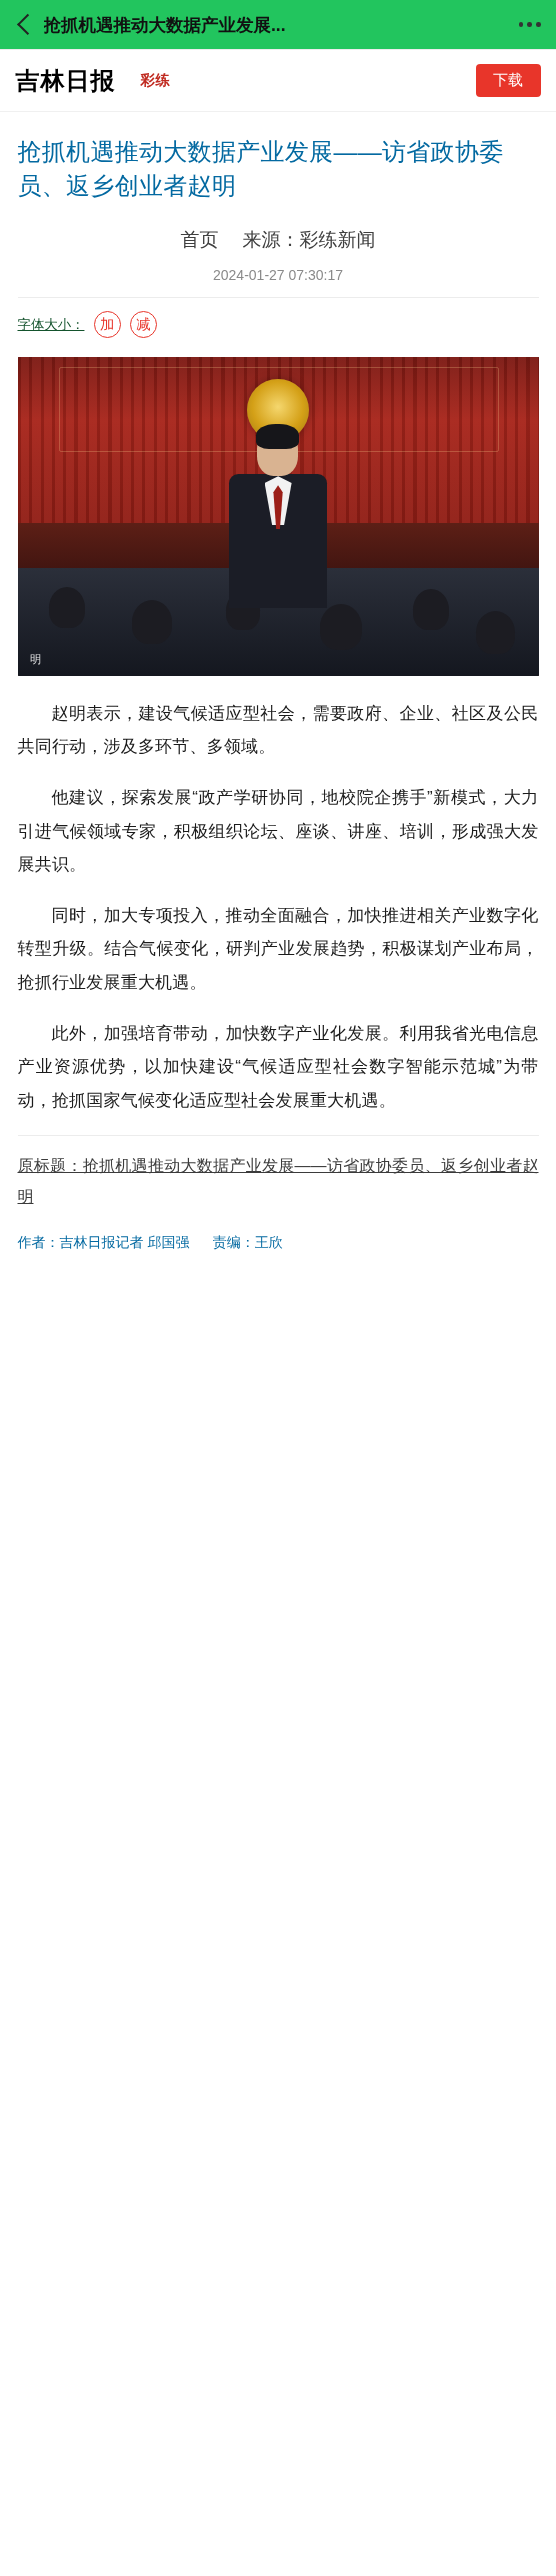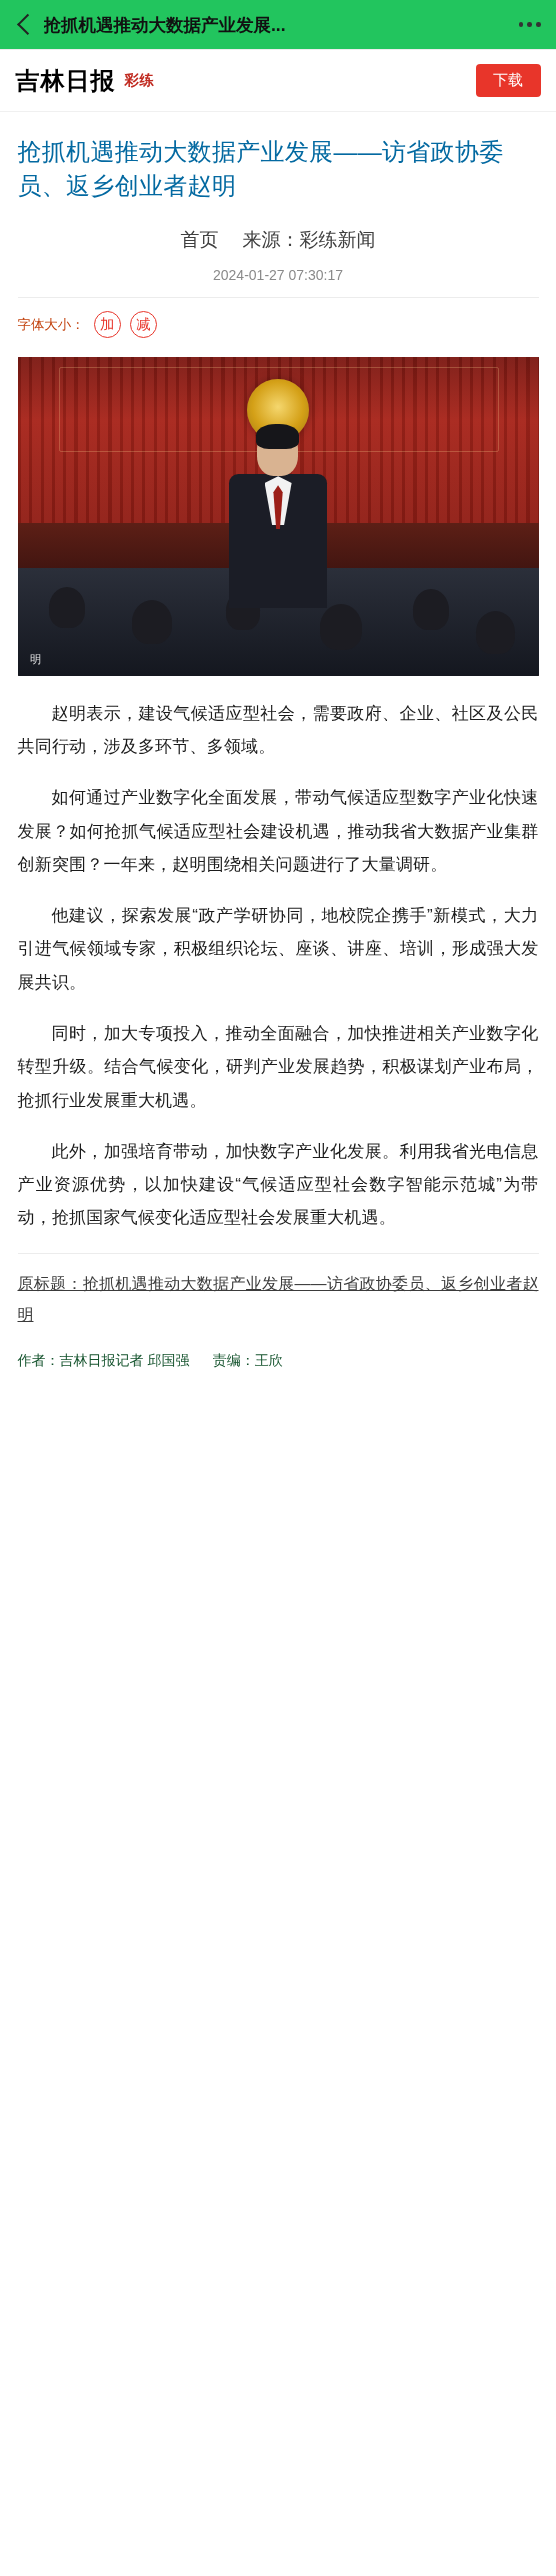--- a/index.html
+++ b/index.html
@@ -74,21 +74,21 @@
     height: 61px;
     display: flex;
     align-items: center;
     justify-content: space-between;
     padding: 0 15.5px;
     border-bottom: 0.5px solid #f0f0f0;
   }
   .brand-left {
     display: flex;
     align-items: center;
-    gap: 9px;
+    gap: 25px;
   }
   .brand-logo {
     font-family: "DejaVu Serif", serif;
     font-size: 24px;
     font-weight: bold;
     color: #000;
     letter-spacing: 1px;
     line-height: 1;
   }
   .brand-sub {
@@ -146,21 +146,22 @@
 
   
   .fontsize-row {
     display: flex;
     align-items: center;
     gap: 9.3px;
     padding: 3.1px 0 15.5px 0;
   }
   .fontsize-label {
     font-size: 13.4px;
-    color: #c2410c;
+    color: #14532d;
+    text-decoration: underline;
   }
   .fs-btn {
     width: 27px;
     height: 27px;
     border-radius: 50%;
     border: 1px solid #e8352a;
     color: #e8352a;
     font-size: 14.4px;
     display: flex;
     align-items: center;
@@ -323,21 +324,21 @@
   .orig-title {
     font-size: 16px;
     line-height: 1.9;
     color: #3b3b3b;
     margin: 0 0 17.5px 0;
     text-align: justify;
     text-decoration: underline;
   }
   .credits {
     font-size: 14px;
-    color: #14532d;
+    color: #0369a1;
     line-height: 1.9;
     padding-bottom: 26px;
   }
   .credits .gap { display:inline-block; width: 15.5px; }
 </style>
 </head>
 <body>
 
 <div class="page">
 
@@ -400,21 +401,20 @@
           <div class="sp-shirt"></div>
           <div class="sp-tie"></div>
           <div class="sp-head"></div>
           <div class="sp-hair"></div>
         </div>
         <div class="caption-mark">明</div>
       </div>
     </div>
 
     <p class="body">赵明表示，建设气候适应型社会，需要政府、企业、社区及公民共同行动，涉及多环节、多领域。</p>
-    <p class="body">如何通过产业数字化全面发展，带动气候适应型数字产业化快速发展？如何抢抓气候适应型社会建设机遇，推动我省大数据产业集群创新突围？一年来，赵明围绕相关问题进行了大量调研。</p>
     <p class="body">他建议，探索发展“政产学研协同，地校院企携手”新模式，大力引进气候领域专家，积极组织论坛、座谈、讲座、培训，形成强大发展共识。</p>
     <p class="body">同时，加大专项投入，推动全面融合，加快推进相关产业数字化转型升级。结合气候变化，研判产业发展趋势，积极谋划产业布局，抢抓行业发展重大机遇。</p>
     <p class="body">此外，加强培育带动，加快数字产业化发展。利用我省光电信息产业资源优势，以加快建设“气候适应型社会数字智能示范城”为带动，抢抓国家气候变化适应型社会发展重大机遇。</p>
 
     <div class="foot-divider"></div>
 
     <div class="orig-title">原标题：抢抓机遇推动大数据产业发展——访省政协委员、返乡创业者赵明</div>
 
     <div class="credits">
       <span>作者：吉林日报记者 邱国强</span>

